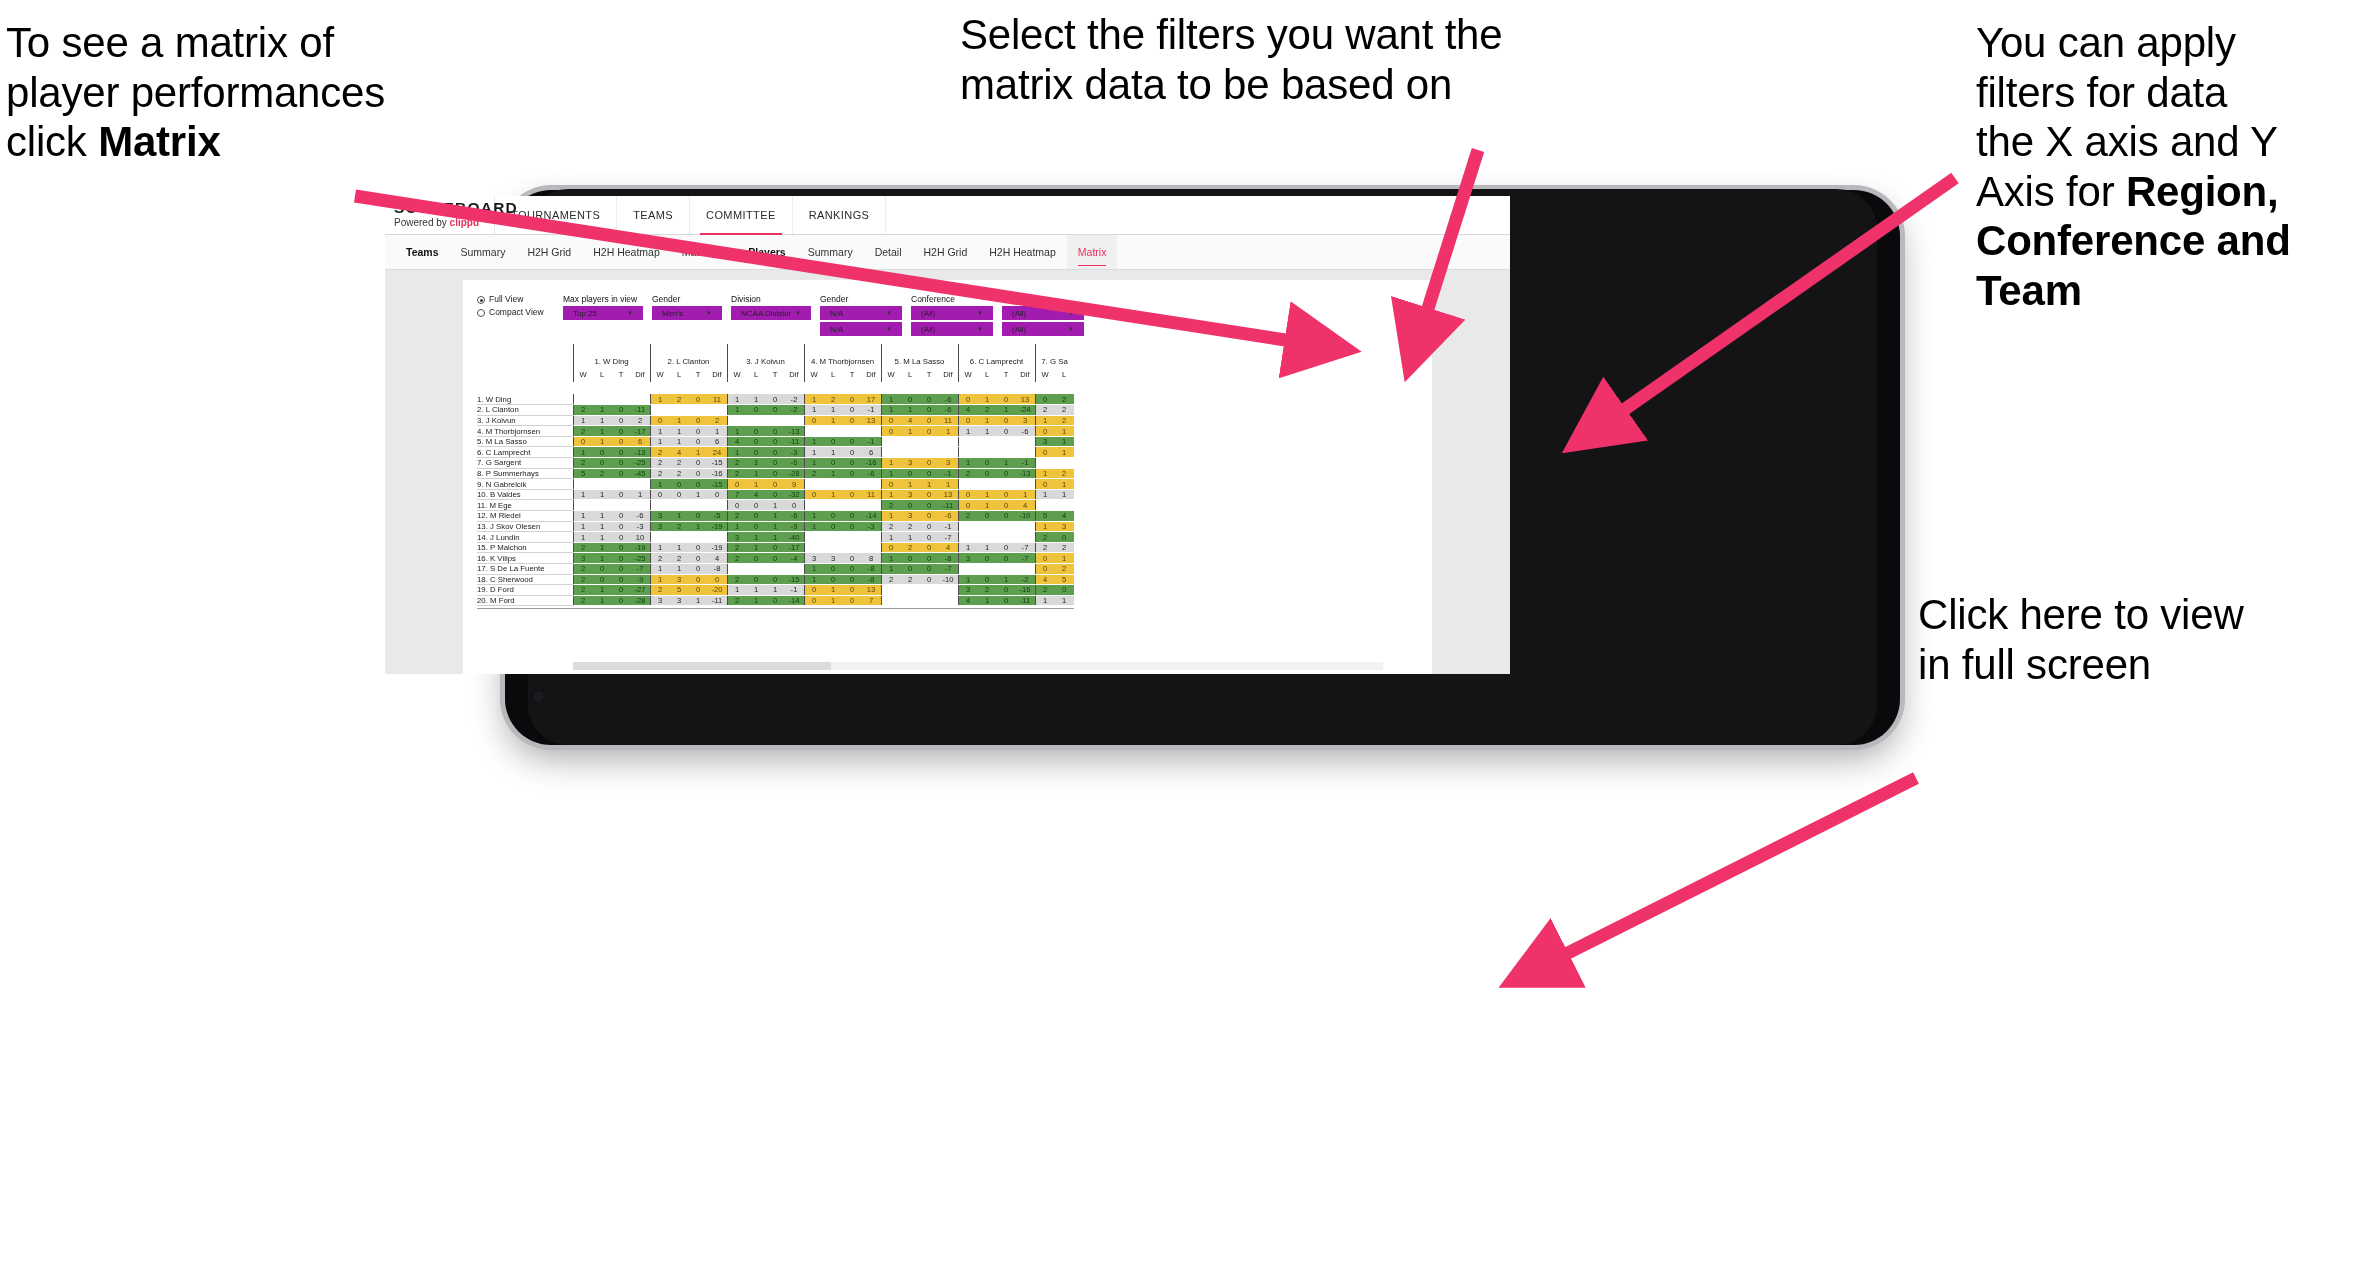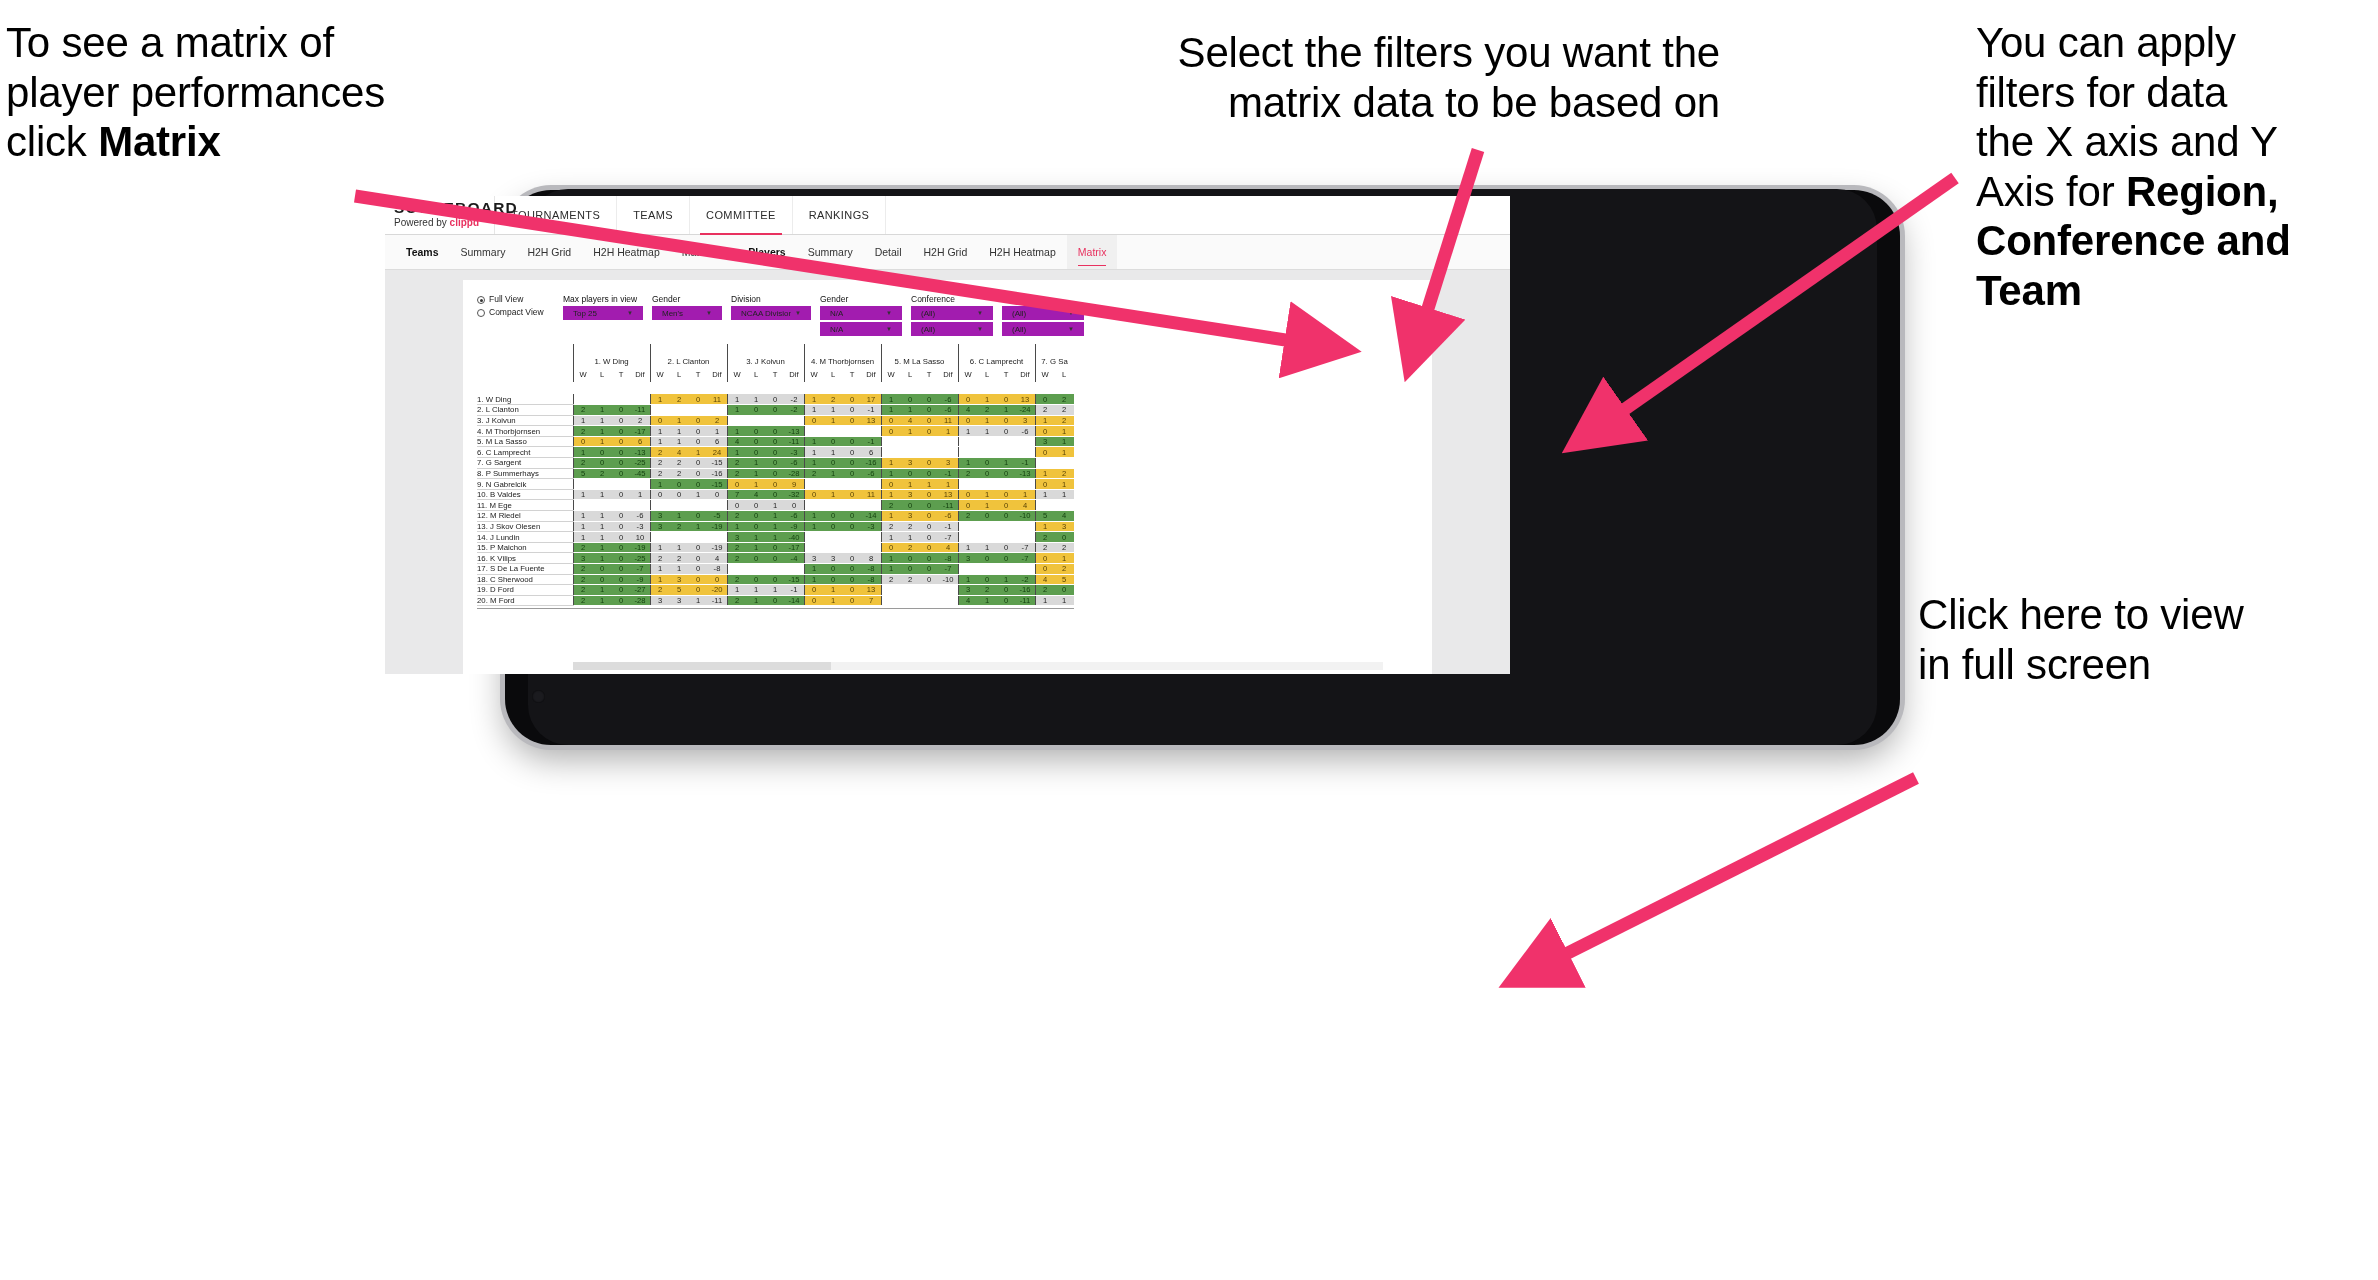--- a/index.html
+++ b/index.html
@@ -4,21 +4,21 @@
 <style>
   html,body{margin:0;padding:0;}
   body{
     width:2378px;height:1280px;background:#ffffff;overflow:hidden;position:relative;
     font-family:"Liberation Sans",sans-serif;
   }
   
   .anno{position:absolute;color:#000;font-size:42px;line-height:1.18;font-weight:400;letter-spacing:-0.2px;}
   .anno b{font-weight:700;}
   #anno-matrix{left:6px;top:18px;width:520px;}
-  #anno-filters{left:960px;top:28px;width:760px;text-align:right;}
+  #anno-filters{left:960px;top:10px;width:760px;text-align:left;}
   #anno-axis{left:1976px;top:18px;width:420px;}
   #anno-fullscreen{left:1918px;top:590px;width:460px;}
 
   .arrow-layer{position:absolute;left:0;top:0;width:2378px;height:1280px;pointer-events:none;}
 
   
   #tablet{
     position:absolute;left:505px;top:190px;width:1395px;height:555px;
   }
   .tab-outer{

